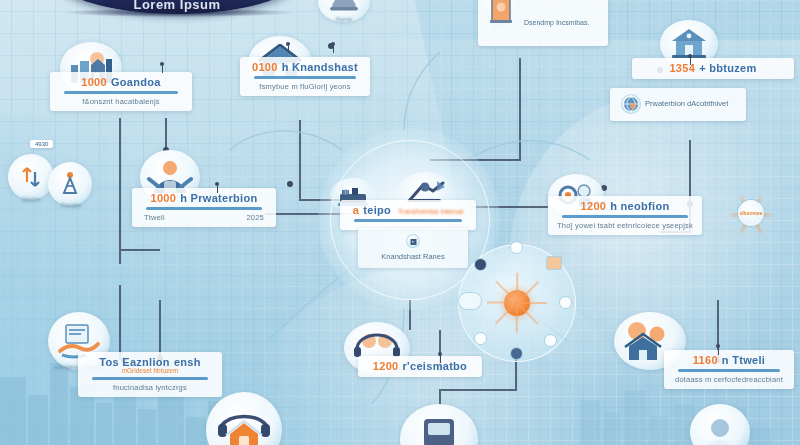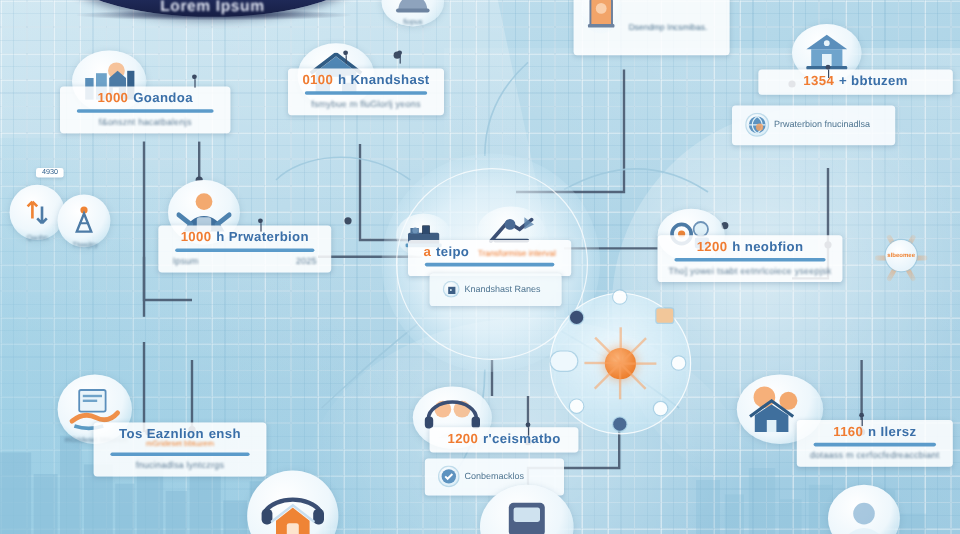--- a/index.html
+++ b/index.html
@@ -242,21 +242,21 @@
   <div class="card" style="left:340px;top:200px;width:136px;">
     <div class="card-head">
       <span class="h-num">a</span>
       <span class="h-txt">teipo</span>
       <span style="font-size:7px;color:#ef7a2d;filter:blur(.8px);margin-left:3px;line-height:1;">Transformise interval</span>
     </div>
     <div class="rule"></div>
   </div>
 
   <div class="card" style="left:358px;top:228px;width:110px;background:rgba(244,250,253,.85);">
-    <div class="sub-chip" style="box-shadow:none;background:transparent;margin-top:0;">
+    <div class="sub-chip" style="box-shadow:none;background:transparent;margin-top:0;flex-direction:column;">
       <span class="mini-ic">
         <svg width="9" height="9" viewBox="0 0 9 9">
             <rect x="1.5" y="2" width="6" height="6" fill="#3d5f86"></rect>
             <rect x="3" y="4" width="1.4" height="1.4" fill="#dff0f8"></rect>
           </svg>
       </span>
       <span class="txt">Knandshast Ranes</span>
     </div>
   </div>
 
@@ -339,41 +339,41 @@
   </div>
   <div class="card" style="left:610px;top:88px;width:136px;background:rgba(250,253,255,.88);">
     <div class="sub-chip" style="background:transparent;box-shadow:none;margin-top:0;">
       <span class="mini-ic" style="width:20px;height:20px;">
         <svg width="16" height="16" viewBox="0 0 16 16">
           <circle cx="8" cy="8" r="7" fill="#5d93c0"></circle>
           <path d="M1 8h14M8 1a11 9 0 0 1 0 14A11 9 0 0 1 8 1" stroke="#dff0f8" stroke-width="1" fill="none"></path>
           <circle cx="10" cy="10" r="3" fill="#f0a267" opacity=".85"></circle>
         </svg>
       </span>
-      <span class="txt" style="line-height:1.4;">Prwaterbion fnucinadlsa</span>
+      <span class="txt" style="line-height:1.4;">Prwaterbion dAcobtfnivet</span>
     </div>
   </div>
   <div class="pin" style="left:688px;top:54px;"></div>
 
   <div class="bubble" style="left:140px;top:150px;width:60px;height:54px;">
     <svg width="46" height="40" viewBox="0 0 46 40">
       <circle cx="23" cy="11" r="7" fill="#f3a96f"></circle>
       <path d="M6 36 q6-13 17-13 t17 13z" fill="#3f6f9d"></path>
       <path d="M2 22 l10 8 M44 22 l-10 8" stroke="#4d82af" stroke-width="4" stroke-linecap="round"></path>
       <rect x="17" y="24" width="12" height="12" rx="2" fill="#e8f4fa" opacity=".7"></rect>
     </svg>
   </div>
   <div class="card" style="left:132px;top:188px;width:144px;">
     <div class="card-head">
       <span class="h-num">1000</span>
       <span class="h-txt">h Prwaterbion</span>
     </div>
     <div class="rule"></div>
     <div style="display:flex;justify-content:space-between;padding:0 6px;">
-      <span class="card-sub">Ipsum</span>
+      <span class="card-sub">Ttweli</span>
       <span class="card-sub">2025</span>
     </div>
   </div>
   <div class="pin" style="left:215px;top:182px;"></div>
 
   <div class="bubble" style="left:548px;top:174px;width:56px;height:44px;">
     <svg width="42" height="32" viewBox="0 0 42 32">
       <circle cx="13" cy="15" r="8" fill="none" stroke="#4d7ba6" stroke-width="3"></circle>
       <circle cx="13" cy="15" r="3" fill="#ef8435"></circle>
       <circle cx="29" cy="11" r="6" fill="#dff0f8" stroke="#6d93b8" stroke-width="1.5"></circle>
@@ -418,46 +418,35 @@
       <rect x="42" y="18" width="7" height="10" rx="3" fill="#35496c"></rect>
       <path d="M14 36 q12-10 24 0z" fill="#dff0f8" opacity=".8"></path>
     </svg>
   </div>
   <div class="card" style="left:358px;top:356px;width:124px;">
     <div class="card-head">
       <span class="h-num">1200</span>
       <span class="h-txt">r'ceismatbo</span>
     </div>
   </div>
-  <div class="card" style="left:354px;top:382px;width:116px;background:rgba(250,253,255,.9);">
-    <div class="sub-chip" style="background:transparent;box-shadow:none;margin-top:0;">
-      <span class="mini-ic" style="width:18px;height:18px;">
-        <svg width="14" height="14" viewBox="0 0 14 14">
-          <circle cx="7" cy="7" r="6" fill="#5d93c0"></circle>
-          <path d="M4 7 l2 2 4-4" stroke="#fff" stroke-width="1.6" fill="none"></path>
-        </svg>
-      </span>
-      <span class="txt">Conbemacklos</span>
-    </div>
-  </div>
   <div class="pin" style="left:438px;top:352px;"></div>
 
   <div class="bubble" style="left:614px;top:312px;width:72px;height:58px;">
     <svg width="58" height="42" viewBox="0 0 58 42">
       <circle cx="16" cy="11" r="9" fill="#f6b07a"></circle>
       <circle cx="36" cy="14" r="7.5" fill="#f3a96f"></circle>
       <path d="M8 40 V26 l14-9 14 9 v14z" fill="#3f6f9d"></path>
       <path d="M4 27 L22 14 40 27" stroke="#2f5b84" stroke-width="2.6" fill="none"></path>
       <rect x="18" y="30" width="8" height="10" fill="#dff0f8"></rect>
     </svg>
   </div>
   <div class="card" style="left:664px;top:350px;width:130px;">
     <div class="card-head">
       <span class="h-num">1160</span>
-      <span class="h-txt">n Ilersz</span>
+      <span class="h-txt">n Ttweli</span>
     </div>
     <div class="rule"></div>
     <div class="card-sub">dotaass m cerfocfedreaccbiant</div>
   </div>
   <div class="pin" style="left:716px;top:344px;"></div>
 
   <div class="tag" style="left:30px;top:140px;">4930</div>
   <div class="bubble" style="left:8px;top:154px;width:46px;height:46px;">
     <svg width="26" height="26" viewBox="0 0 26 26">
       <path d="M9 4 v14 M9 4 l-4 4 M9 4 l4 4" stroke="#ef8435" stroke-width="2.2" fill="none"></path>

